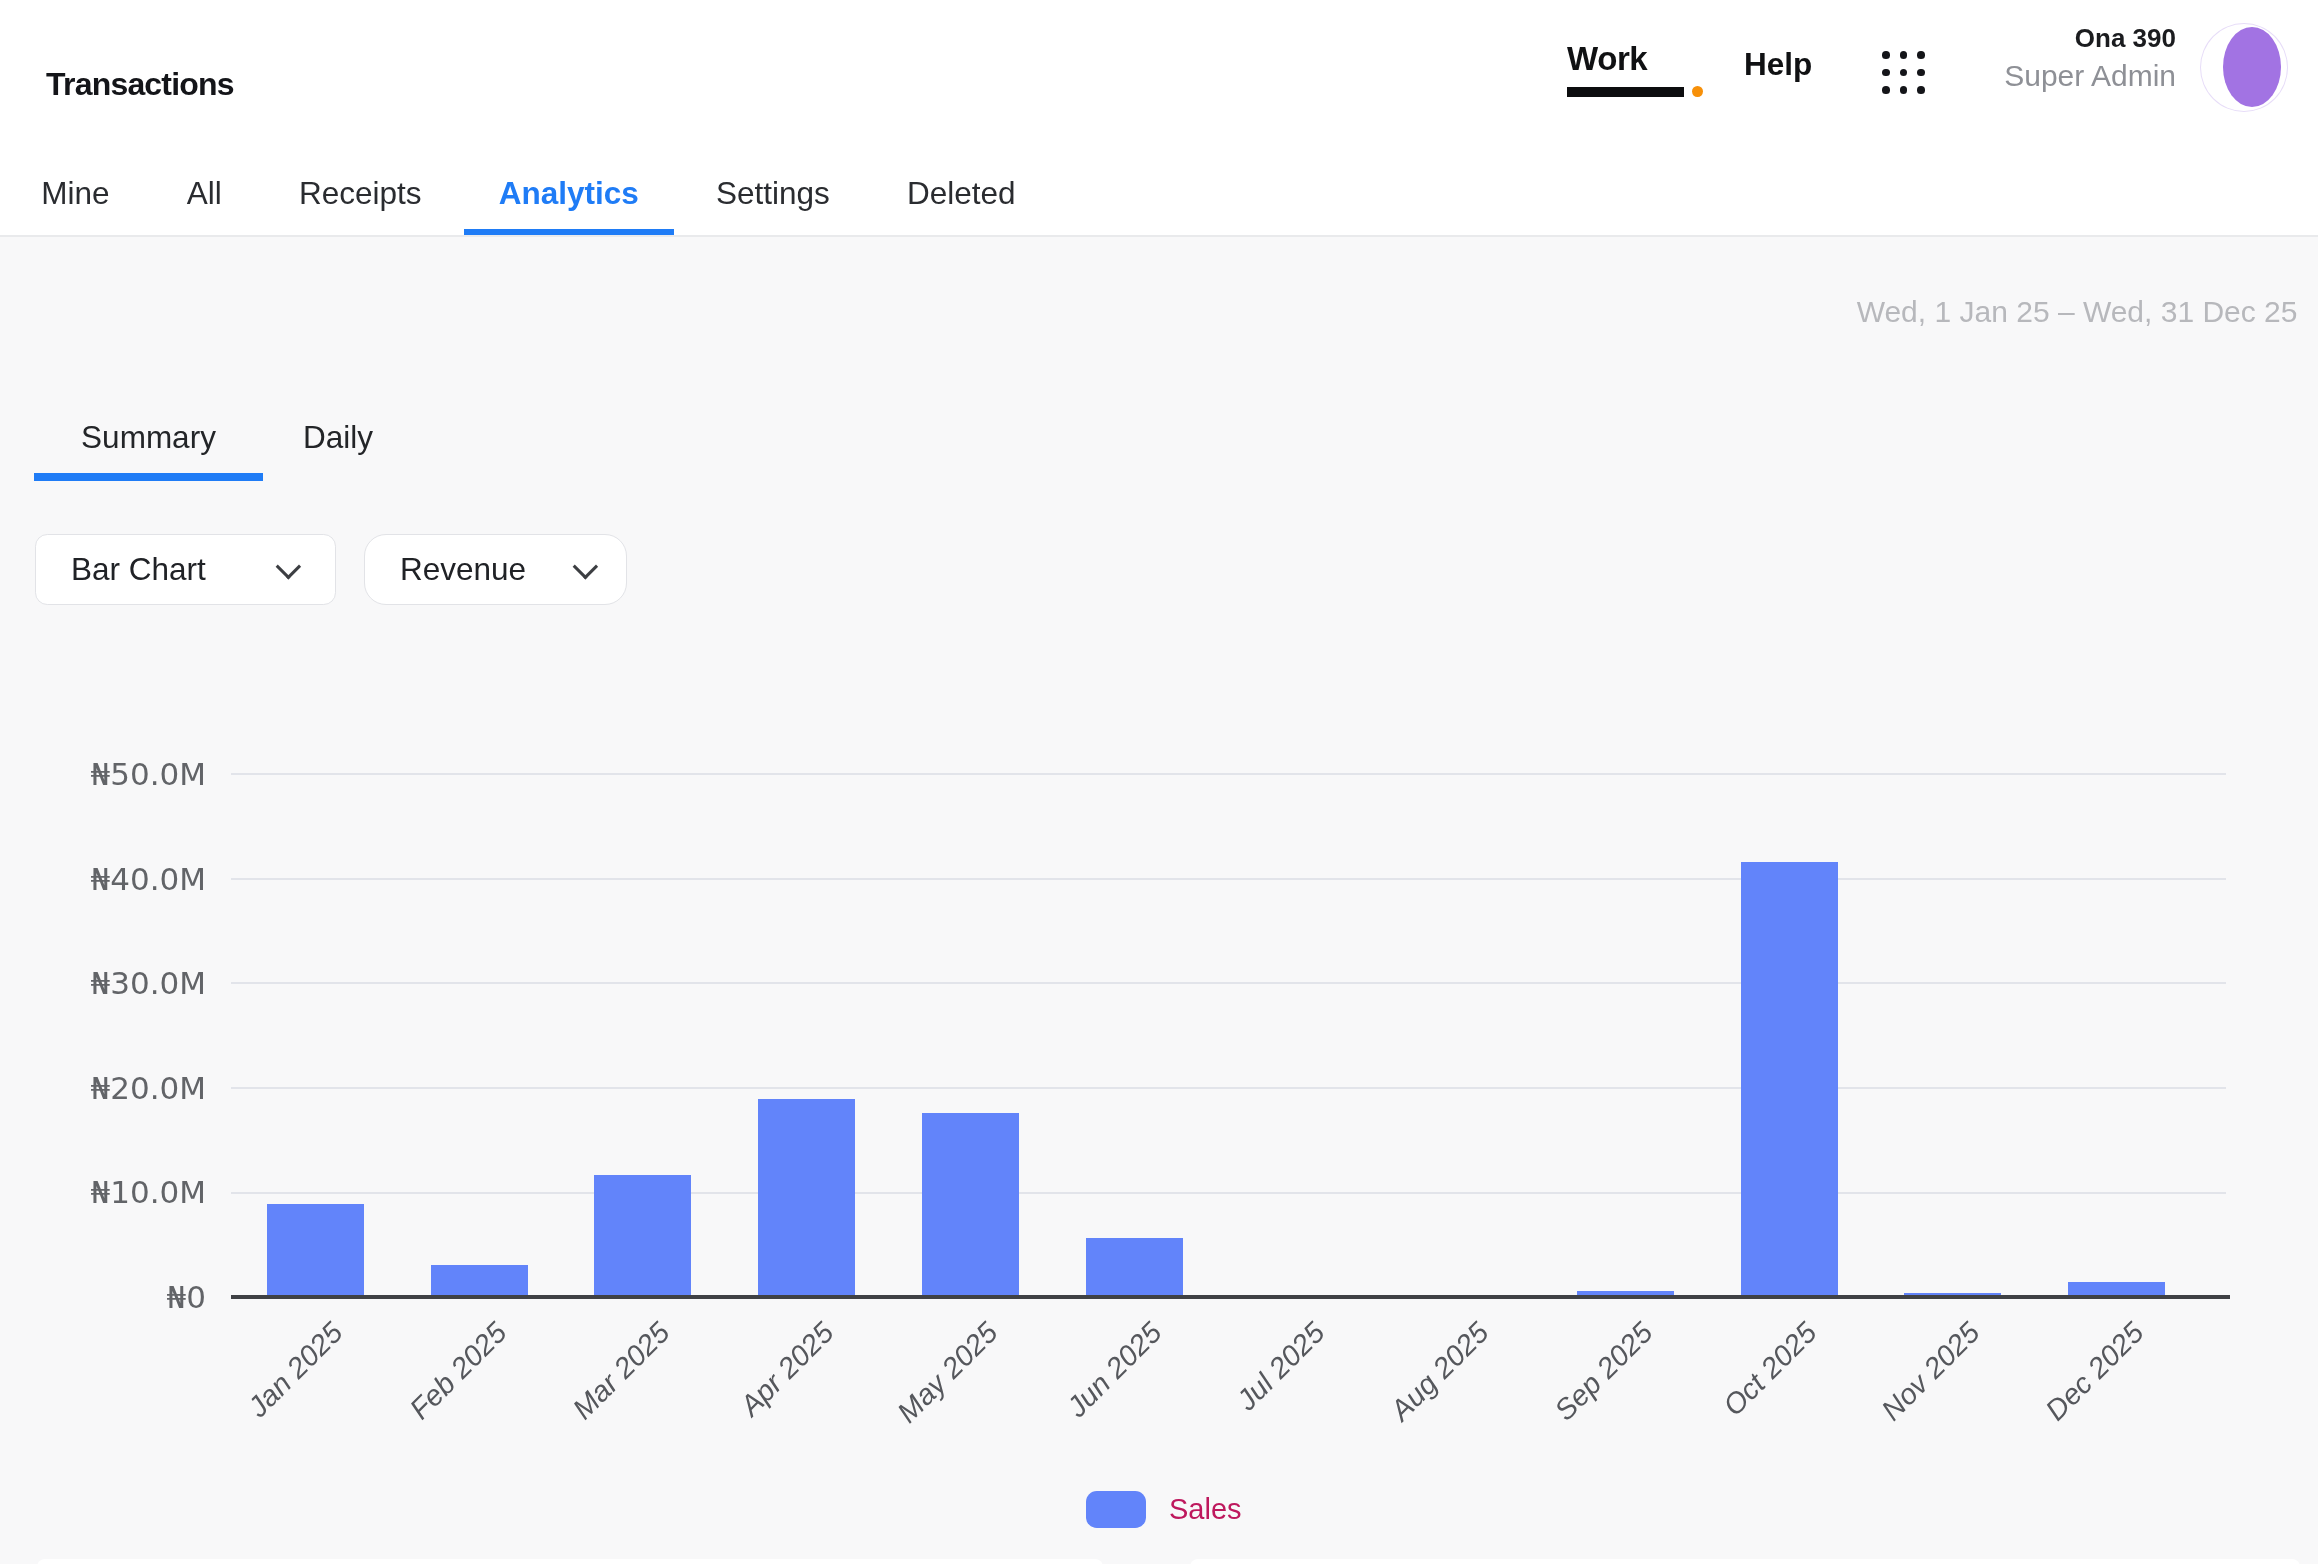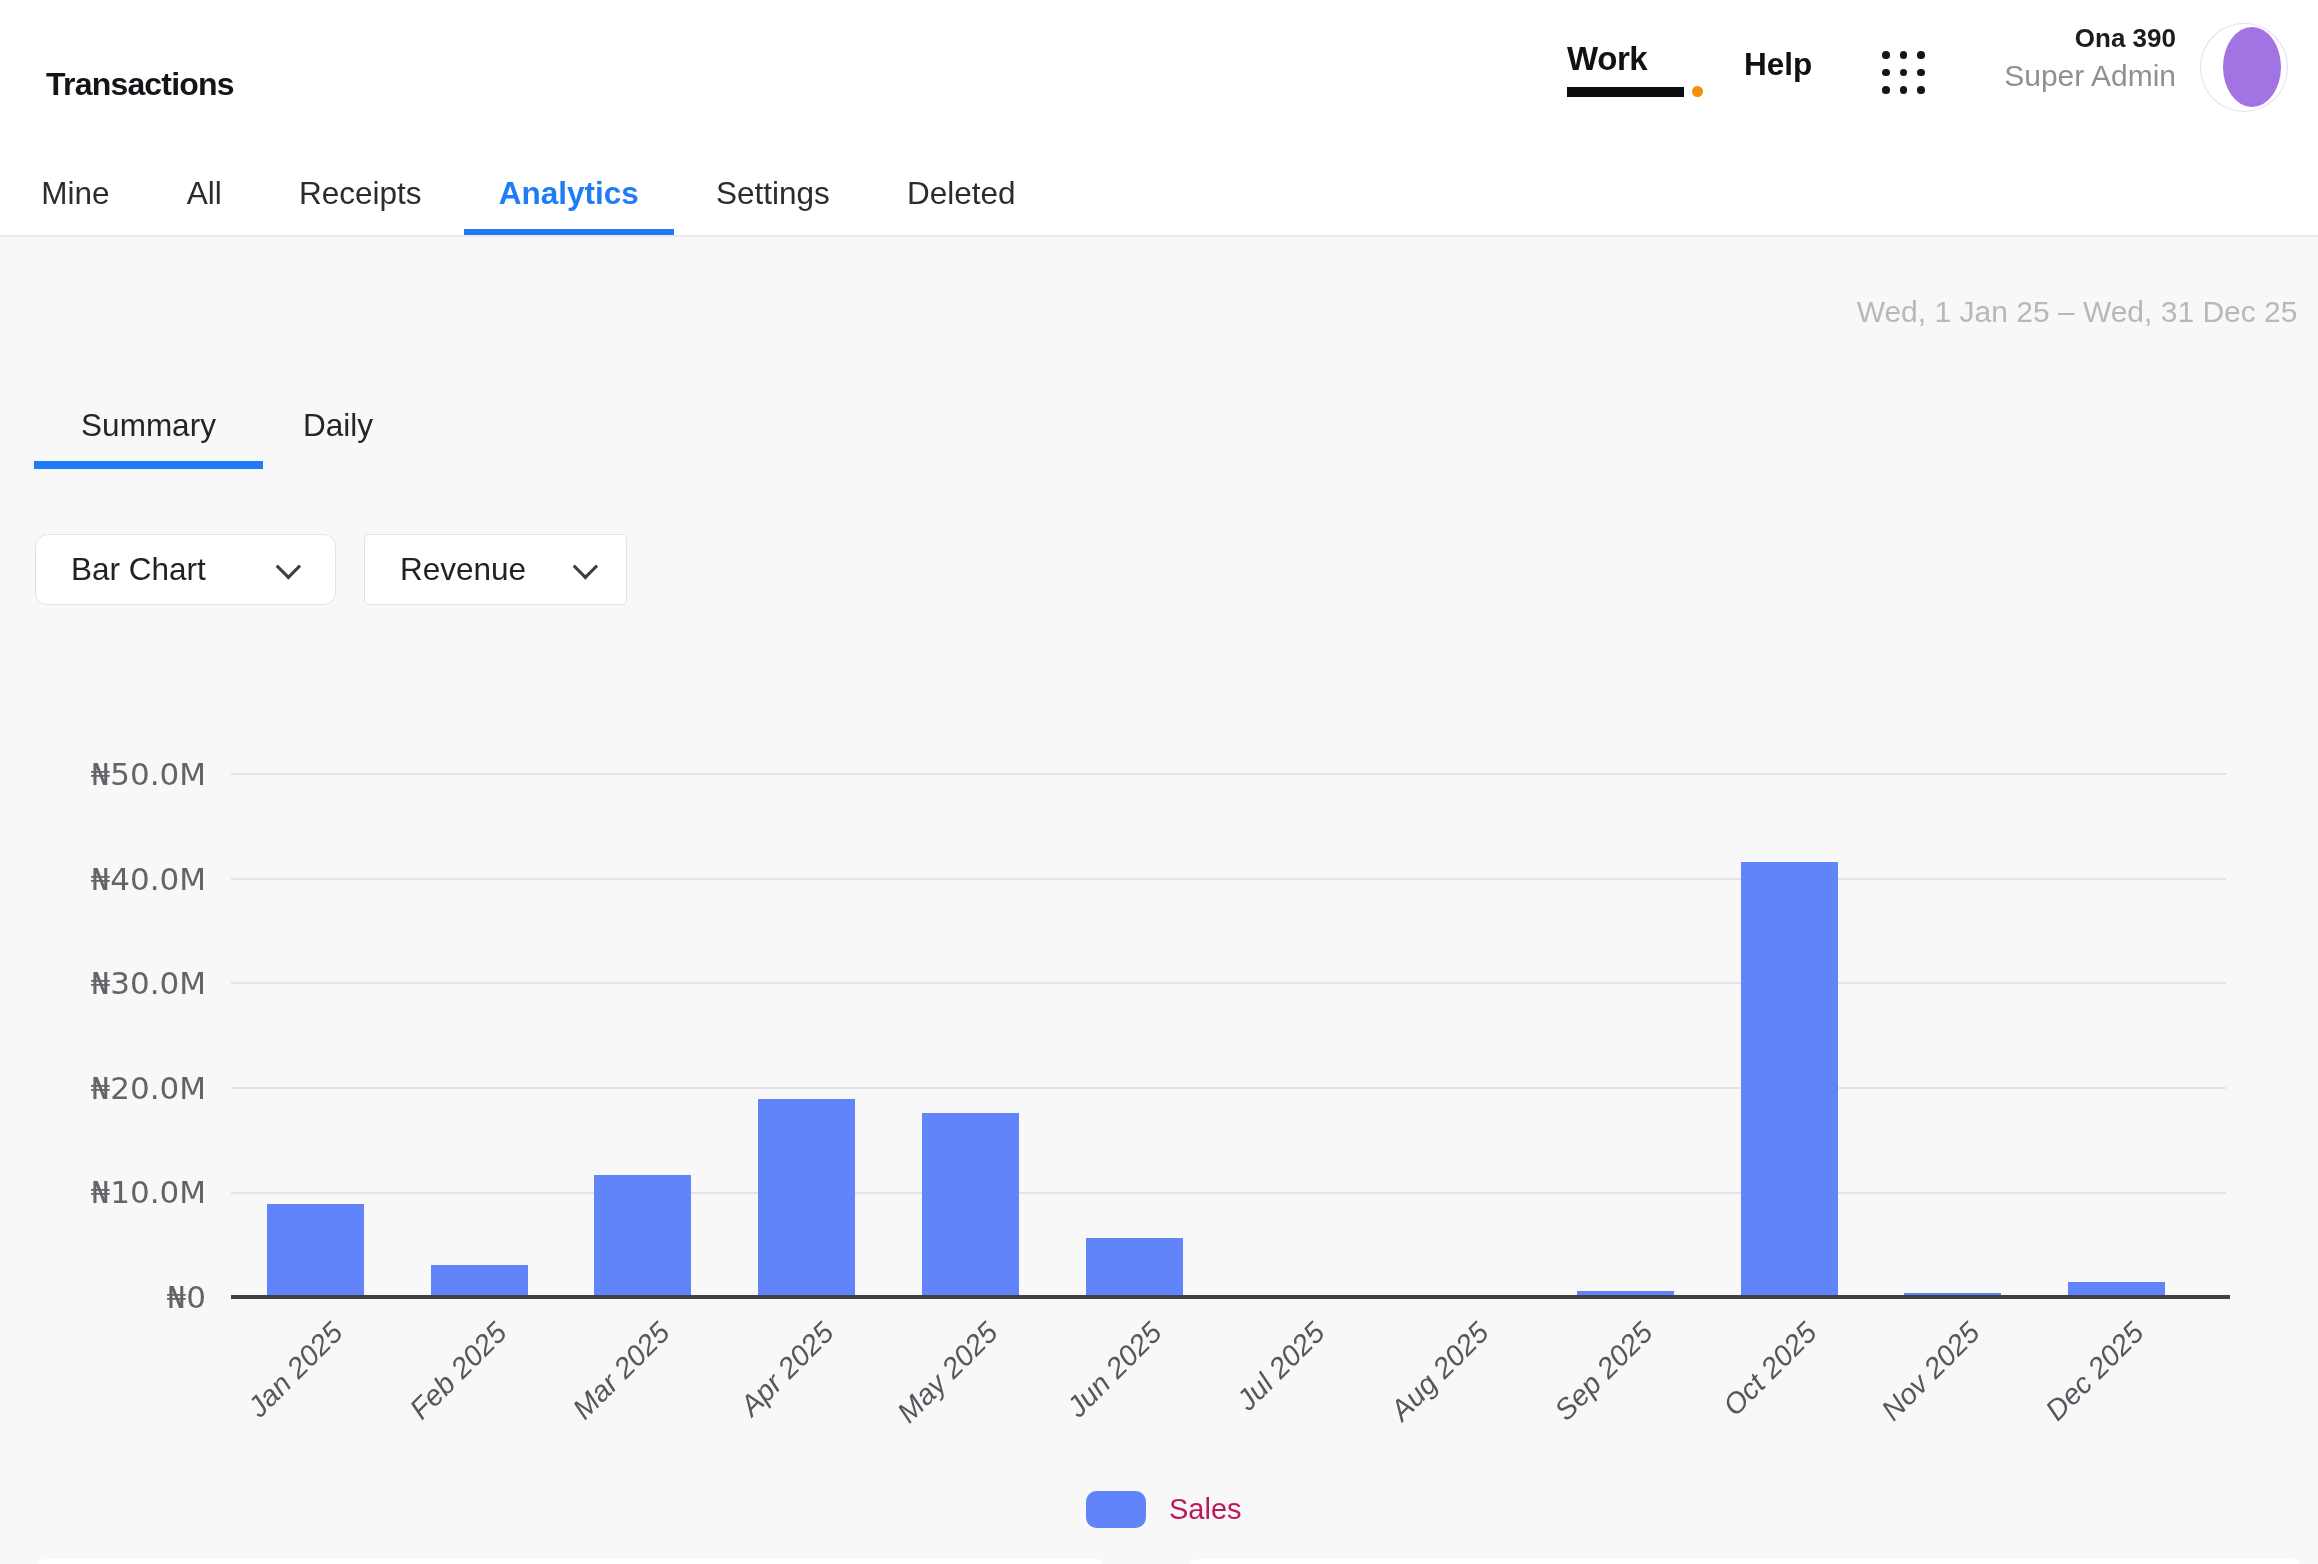--- a/index.html
+++ b/index.html
@@ -35,28 +35,28 @@
   .header-divider{position:absolute;left:0;top:235px;width:2319px;height:1.5px;background:#e9eaec;}
   
   .content{position:absolute;left:0;top:237px;width:2319px;height:1328px;background:#f8f8f9;}
   .select-box{position:absolute;background:#fff;border:1.5px solid #e2e3e7;border-radius:10.8px;box-sizing:border-box;
     display:flex;align-items:center;justify-content:space-between;cursor:pointer;}
   .select-label{font-size:31.5px;color:#202226;}
   .chev{width:15.4px;height:15.4px;border-right:3.1px solid #3c3e42;border-bottom:3.1px solid #3c3e42;
     transform:rotate(45deg) translateY(-3.1px);}
   .range-select{left:41px;top:46px;width:487px;height:65px;padding:0 37px 0 32px;border-radius:12.3px;}
   .date-range{position:absolute;right:21.5px;top:58px;font-size:30px;color:#b7b8bc;}
-  .subtab-bar{position:absolute;left:34px;top:156px;}
+  .subtab-bar{position:absolute;left:34px;top:168px;}
   .subtab{position:relative;display:inline-flex;align-items:center;justify-content:center;height:65px;
     font-size:31.5px;font-weight:500;color:#232528;cursor:pointer;}
   .subtab.summary{width:229px;}
   .subtab.daily{width:115px;margin-left:14px;}
   .subtab.active::after{content:"";position:absolute;left:0;right:0;bottom:-10.8px;height:7.7px;background:#1F7CF6;}
   .type-select{left:35px;top:297px;width:301px;height:71px;padding:0 40px 0 35px;border-radius:12.3px;}
-  .metric-select{left:364px;top:297px;width:263px;height:71px;padding:0 34px 0 35px;border-radius:5px;}
+  .metric-select{left:364px;top:297px;width:263px;height:71px;padding:0 34px 0 35px;border-radius:22px;}
   
   .chart-area{position:absolute;left:0;top:0;width:2319px;height:1564px;pointer-events:none;}
   .gridline{position:absolute;left:231px;width:1995px;height:1.5px;background:#e2e4ea;}
   .x-axis-line{position:absolute;left:231px;top:1295px;width:1999px;height:3.8px;background:#3f4145;}
   .ytick{position:absolute;left:31px;width:175px;text-align:right;transform:translateY(-50%);
     font-family:"DejaVu Sans",sans-serif;font-size:31px;color:#626468;}
   .bar{position:absolute;background:#6284FA;pointer-events:auto;cursor:pointer;}
   .xtick{position:absolute;white-space:nowrap;font-size:29px;font-style:italic;color:#55575c;
     transform:translateX(-100%) rotate(-45deg);transform-origin:100% 0;}
   .legend{position:absolute;left:1086px;top:1491px;display:flex;align-items:center;gap:23px;}

